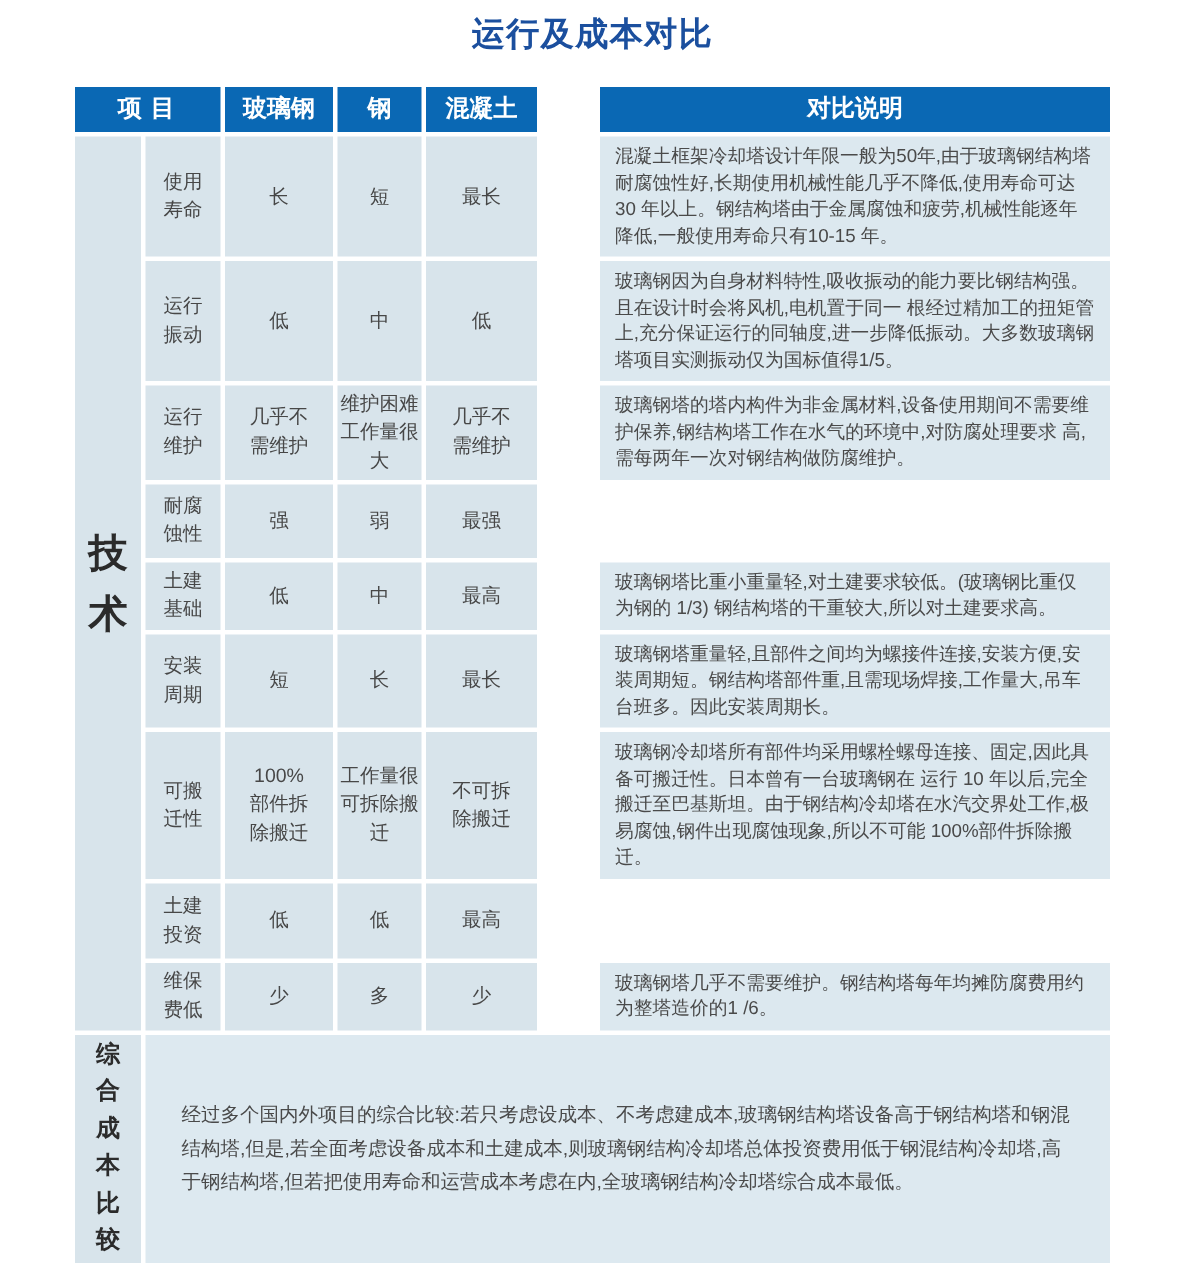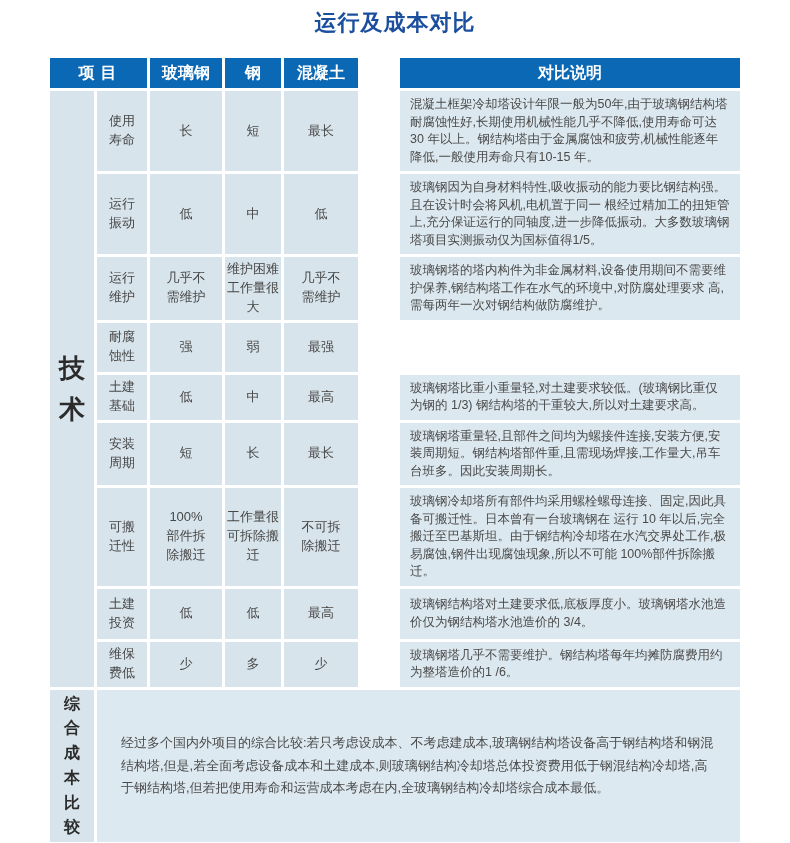--- a/index.html
+++ b/index.html
@@ -173,21 +173,20 @@
 迁</div>
     <div class="cell c4 r7">不可拆
 除搬迁</div>
     <div class="cell desc c5 r7">玻璃钢冷却塔所有部件均采用螺栓螺母连接、固定,因此具备可搬迁性。日本曾有一台玻璃钢在 运行 10 年以后,完全搬迁至巴基斯坦。由于钢结构冷却塔在水汽交界处工作,极易腐蚀,钢件出现腐蚀现象,所以不可能 100%部件拆除搬迁。</div>
 
     <div class="cell c1 r8">土建
 投资</div>
     <div class="cell c2 r8">低</div>
     <div class="cell c3 r8">低</div>
     <div class="cell c4 r8">最高</div>
-    <div class="cell desc c5 r8">玻璃钢结构塔对土建要求低,底板厚度小。玻璃钢塔水池造价仅为钢结构塔水池造价的 3/4。</div>
 
     <div class="cell c1 r9">维保
 费低</div>
     <div class="cell c2 r9">少</div>
     <div class="cell c3 r9">多</div>
     <div class="cell c4 r9">少</div>
     <div class="cell desc c5 r9">玻璃钢塔几乎不需要维护。钢结构塔每年均摊防腐费用约为整塔造价的1 /6。</div>
 
     <div class="cell vlabel summary-label">
       <span class="vtext">综合成本比较</span>

